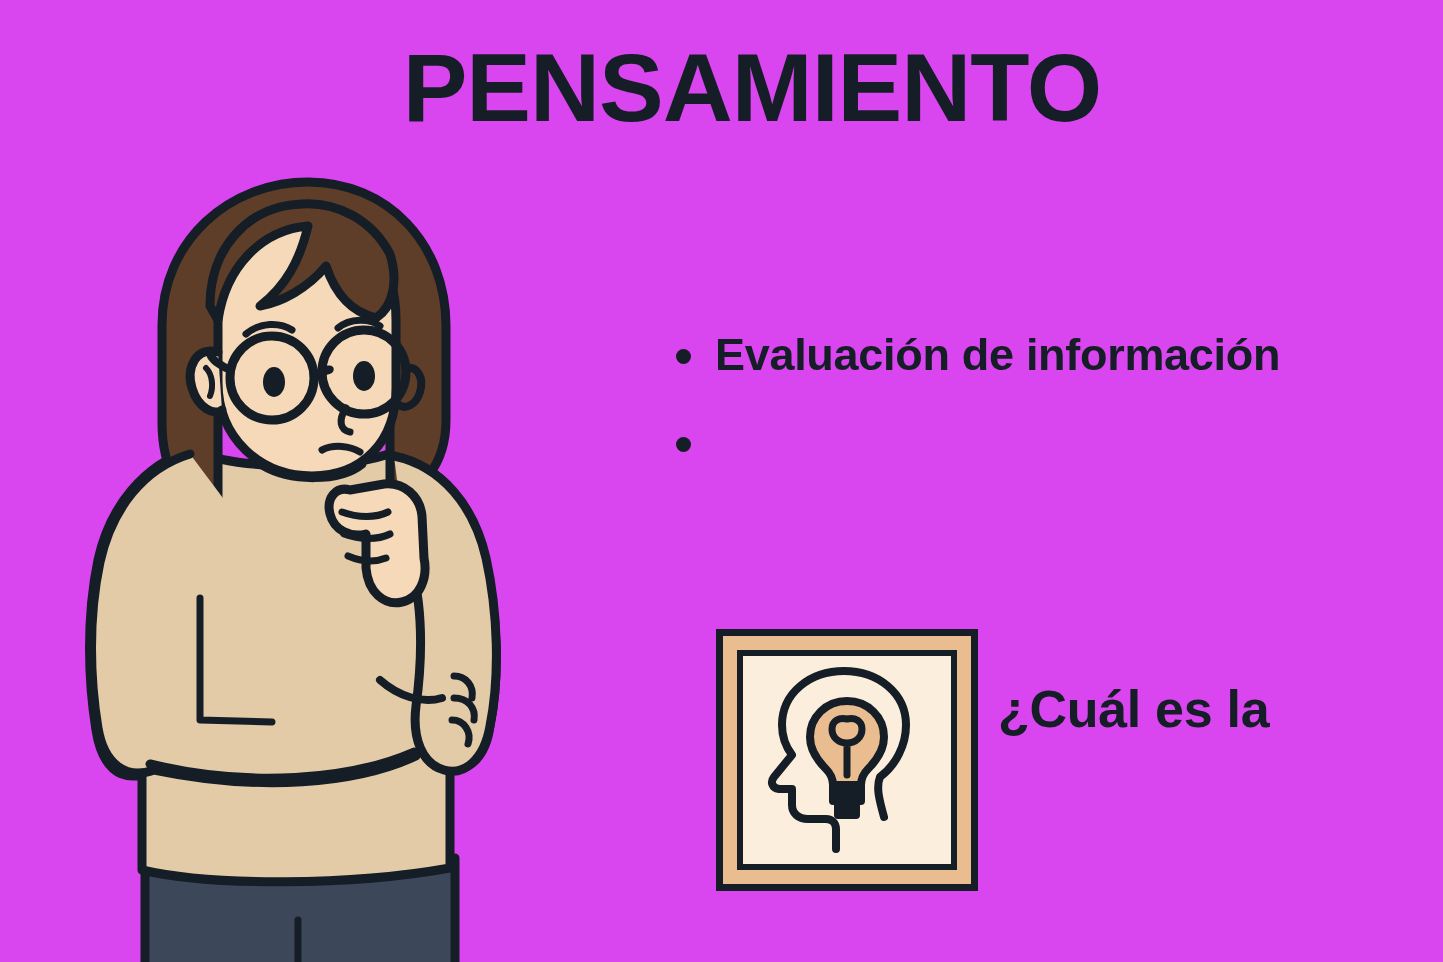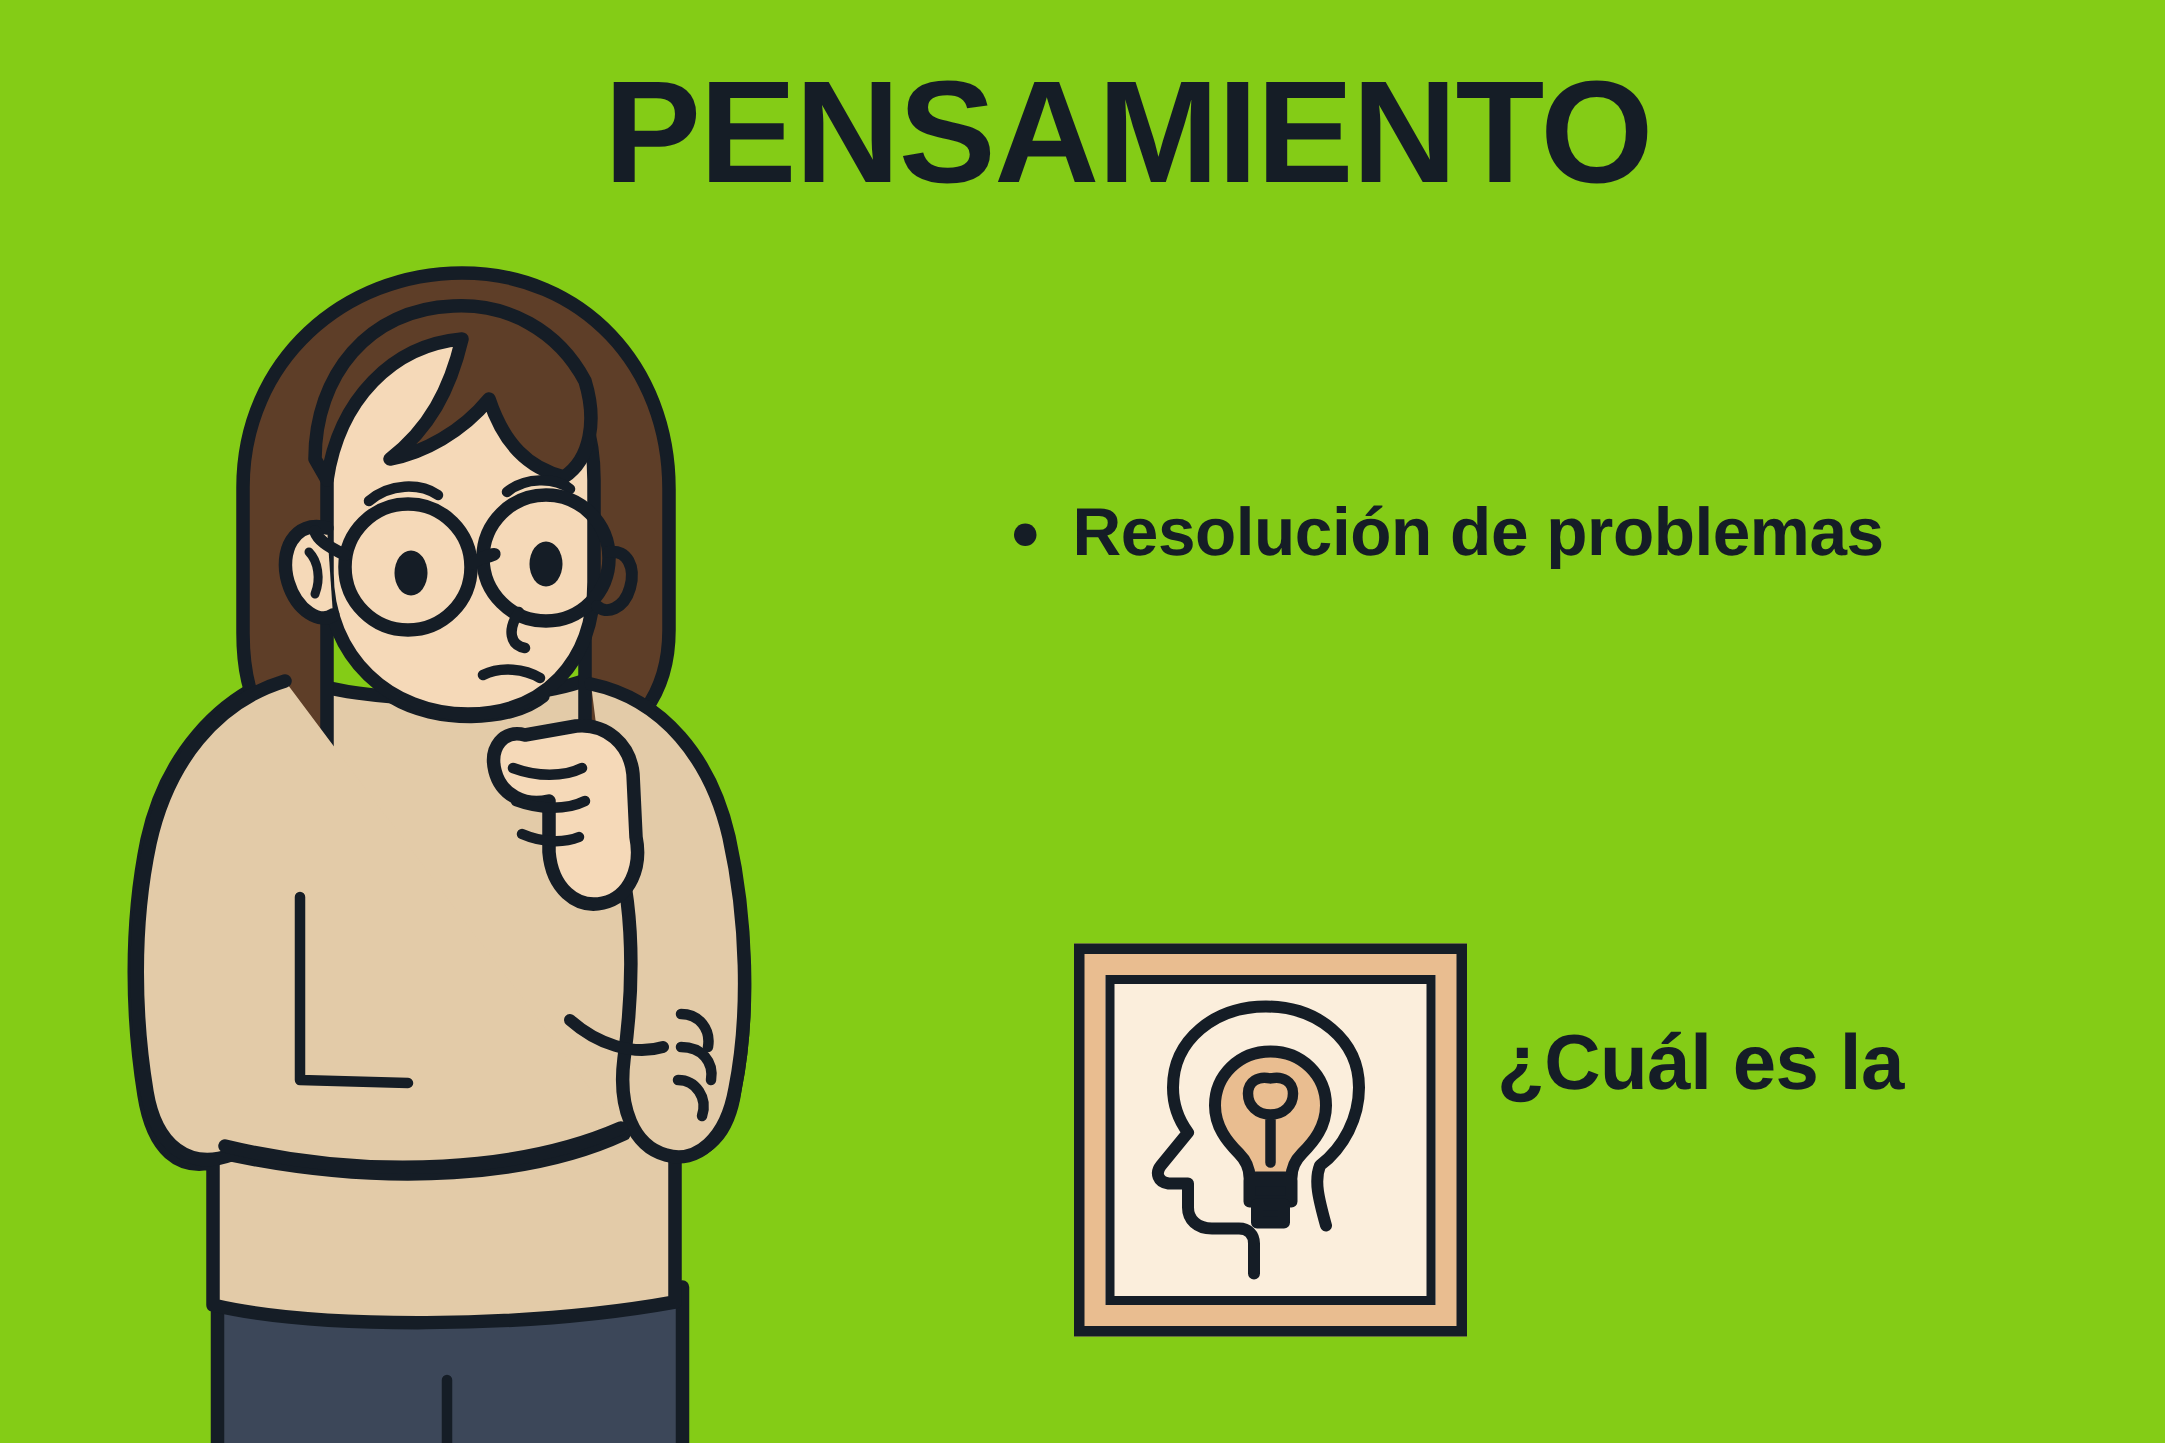--- a/index.html
+++ b/index.html
@@ -10,21 +10,21 @@
   body {
     width: 1443px;
     height: 962px;
     overflow: hidden;
     font-family: "Liberation Sans", sans-serif;
   }
   #poster {
     position: relative;
     width: 1443px;
     height: 962px;
-    background: #84cc16;
+    background: #d946ef;
     overflow: hidden;
   }
 
   
   #title-block {
     position: absolute;
     left: 372px;
     top: 40px;
     width: 760px;
     text-align: center;
@@ -240,21 +240,24 @@
     </svg>
   </div>
 
   <div id="title-block">
     <span id="title-line-1" class="title-line">PENSAMIENTO</span>
   </div>
 
   <div id="bullet-list">
     <div class="bullet-row">
       <span class="bullet-dot"></span>
-      <span class="bullet-text">Resolución de problemas</span>
+      <span class="bullet-text">Evaluación de información</span>
+    </div>
+    <div class="bullet-row">
+      <span class="bullet-dot"></span>
     </div>
   </div>
 
   <div id="icon-frame">
     <div id="icon-frame-inner">
       <svg id="head-bulb-icon" width="190" height="190" viewBox="0 0 190 190" xmlns="http://www.w3.org/2000/svg">
         <g fill="none" stroke="#151D26" stroke-width="8" stroke-linecap="round" stroke-linejoin="round">
 
           <path d="M132 152
                    C 127 134, 124 122, 128 112

